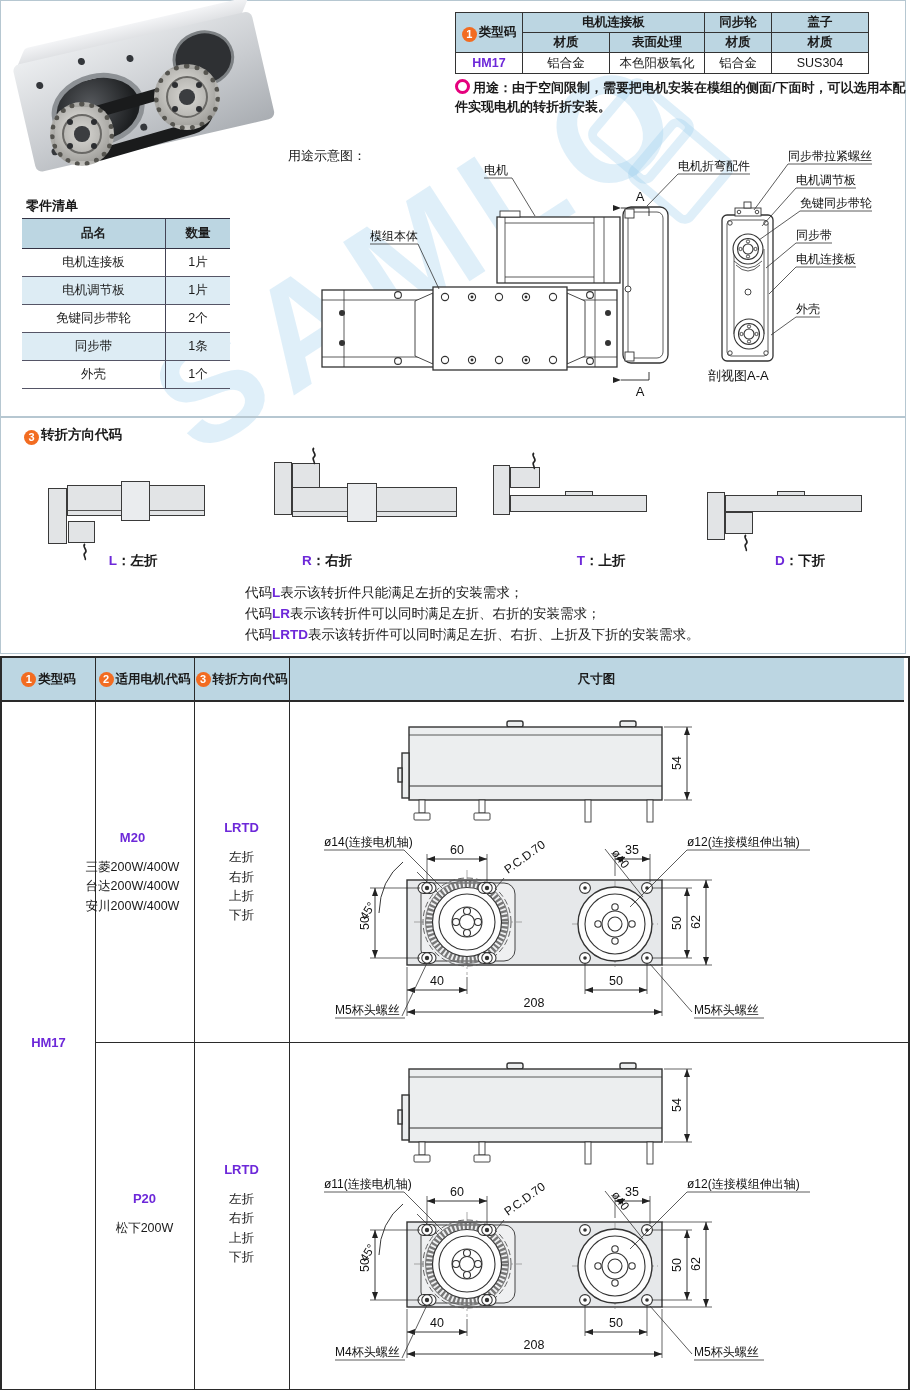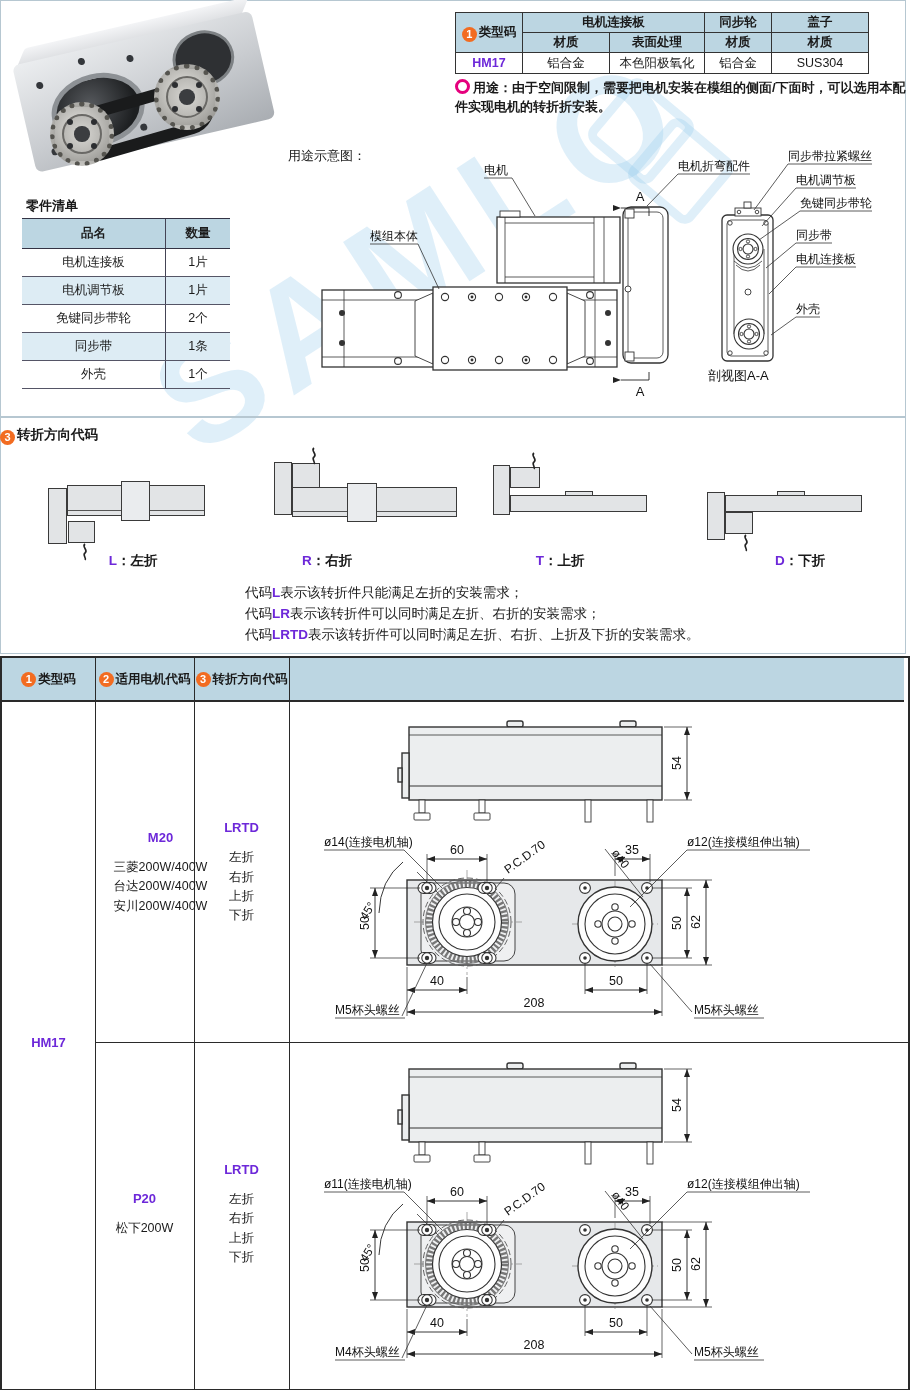--- a/index.html
+++ b/index.html
@@ -31,21 +31,21 @@
   .plist-title{position:absolute;left:26px;top:197px;font-size:13px;font-weight:600}
   .plist{position:absolute;left:22px;top:218px;width:208px;font-size:12.5px}
   .plist .row{display:flex;height:27px;line-height:27px;text-align:center;border-bottom:1px solid #556}
   .plist .row .a{width:143px;border-right:1px solid #445}
   .plist .row .b{flex:1}
   .plist .hdr{background:#bcd6e2;font-weight:600;height:29px;line-height:29px;border-top:1.5px solid #334;border-bottom:1.5px solid #334}
   .plist .alt{background:#ddecf4}
   
   .usage-title{position:absolute;left:288px;top:147px;font-size:13px;font-weight:400}
   
-  .dir-title{position:absolute;left:0;top:426px;font-size:13.5px;font-weight:600}
+  .dir-title{position:absolute;left:24px;top:426px;font-size:13.5px;font-weight:600}
   .dirbox{position:absolute;box-sizing:border-box}
   .blk{position:absolute;background:#e2e4e6;border:1.5px solid #3a3a3a;box-sizing:border-box}
   .rail::after{content:"";position:absolute;left:0;right:0;bottom:4px;border-top:1px solid #555}
   .cable{position:absolute}
   .dir-label{position:absolute;width:130px;text-align:center;font-size:13.5px;font-weight:600}
   .dir-notes{position:absolute;left:245px;top:582px;font-size:13.5px;font-weight:500;line-height:21px}
   
   .btable{position:absolute;left:0;top:656px;width:906px;height:731px;border:2px solid #2a2a2a;
           box-sizing:content-box;background:#fff}
   .bt-head{position:absolute;left:0;top:0;width:902px;height:42px;background:#bcd6e2;border-bottom:2px solid #2a2a2a}
@@ -376,21 +376,21 @@
     <div class="blk" style="left:77px;top:36px;width:28px;height:6px"></div>
     <div class="blk" style="left:25px;top:40px;width:137px;height:17px"></div>
     <div class="blk" style="left:25px;top:57px;width:28px;height:22px"></div>
     <svg class="cable" style="left:40px;top:79px" width="12" height="18" viewBox="0 0 12 18">
         <path d="M6,1 C2,4 10,7 6,10 C3,12 8,15 6,17" stroke="#222" stroke-width="1.6" fill="none"></path>
       </svg>
   </div>
 
   <div class="dir-label z1" style="left:68px;top:552px"><span class="blue">L</span><span>：左折</span></div>
   <div class="dir-label z1" style="left:262px;top:552px"><span class="blue">R</span><span>：右折</span></div>
-  <div class="dir-label z1" style="left:495px;top:552px"><span class="blue">T</span><span>：上折</span></div>
+  <div class="dir-label z1" style="left:536px;top:552px"><span class="blue">T</span><span>：上折</span></div>
   <div class="dir-label z1" style="left:735px;top:552px"><span class="blue">D</span><span>：下折</span></div>
 
   <div class="dir-notes z1">
     <div><span>代码</span><span class="blue">L</span><span>表示该转折件只能满足左折的安装需求；</span></div>
     <div><span>代码</span><span class="blue">LR</span><span>表示该转折件可以同时满足左折、右折的安装需求；</span></div>
     <div><span>代码</span><span class="blue">LRTD</span><span>表示该转折件可以同时满足左折、右折、上折及下折的安装需求。</span></div>
   </div>
 
   <div class="btable z1">
     <div class="bt-head"></div>
@@ -399,28 +399,31 @@
         <span>类型码</span>
       </div>
     <div class="bt-hcell" style="left:93px;width:99px">
         <span class="badge">2</span>
         <span>适用电机代码</span>
       </div>
     <div class="bt-hcell" style="left:192px;width:95px">
         <span class="badge">3</span>
         <span>转折方向代码</span>
       </div>
+    <div class="bt-hcell" style="left:287px;width:615px">
+        <span>尺寸图</span>
+      </div>
     <div class="bt-vline" style="left:93px"></div>
     <div class="bt-vline" style="left:192px"></div>
     <div class="bt-vline" style="left:287px"></div>
     <div class="bt-rdiv"></div>
 
     <div class="bt-cell blue" style="left:0;top:44px;width:93px;height:683px;font-size:13px">HM17</div>
 
-    <div class="bt-cell" style="left:109px;top:44px;width:99px;height:340px">
+    <div class="bt-cell" style="left:81px;top:44px;width:99px;height:340px">
       <div class="blue" style="font-size:13px">M20</div>
       <div class="motor-lines">
         <div>三菱200W/400W</div>
         <div>台达200W/400W</div>
         <div>安川200W/400W</div>
       </div>
     </div>
     <div class="bt-cell" style="left:192px;top:44px;width:95px;height:340px">
       <div class="blue" style="font-size:13px">LRTD</div>
       <div class="motor-lines">

